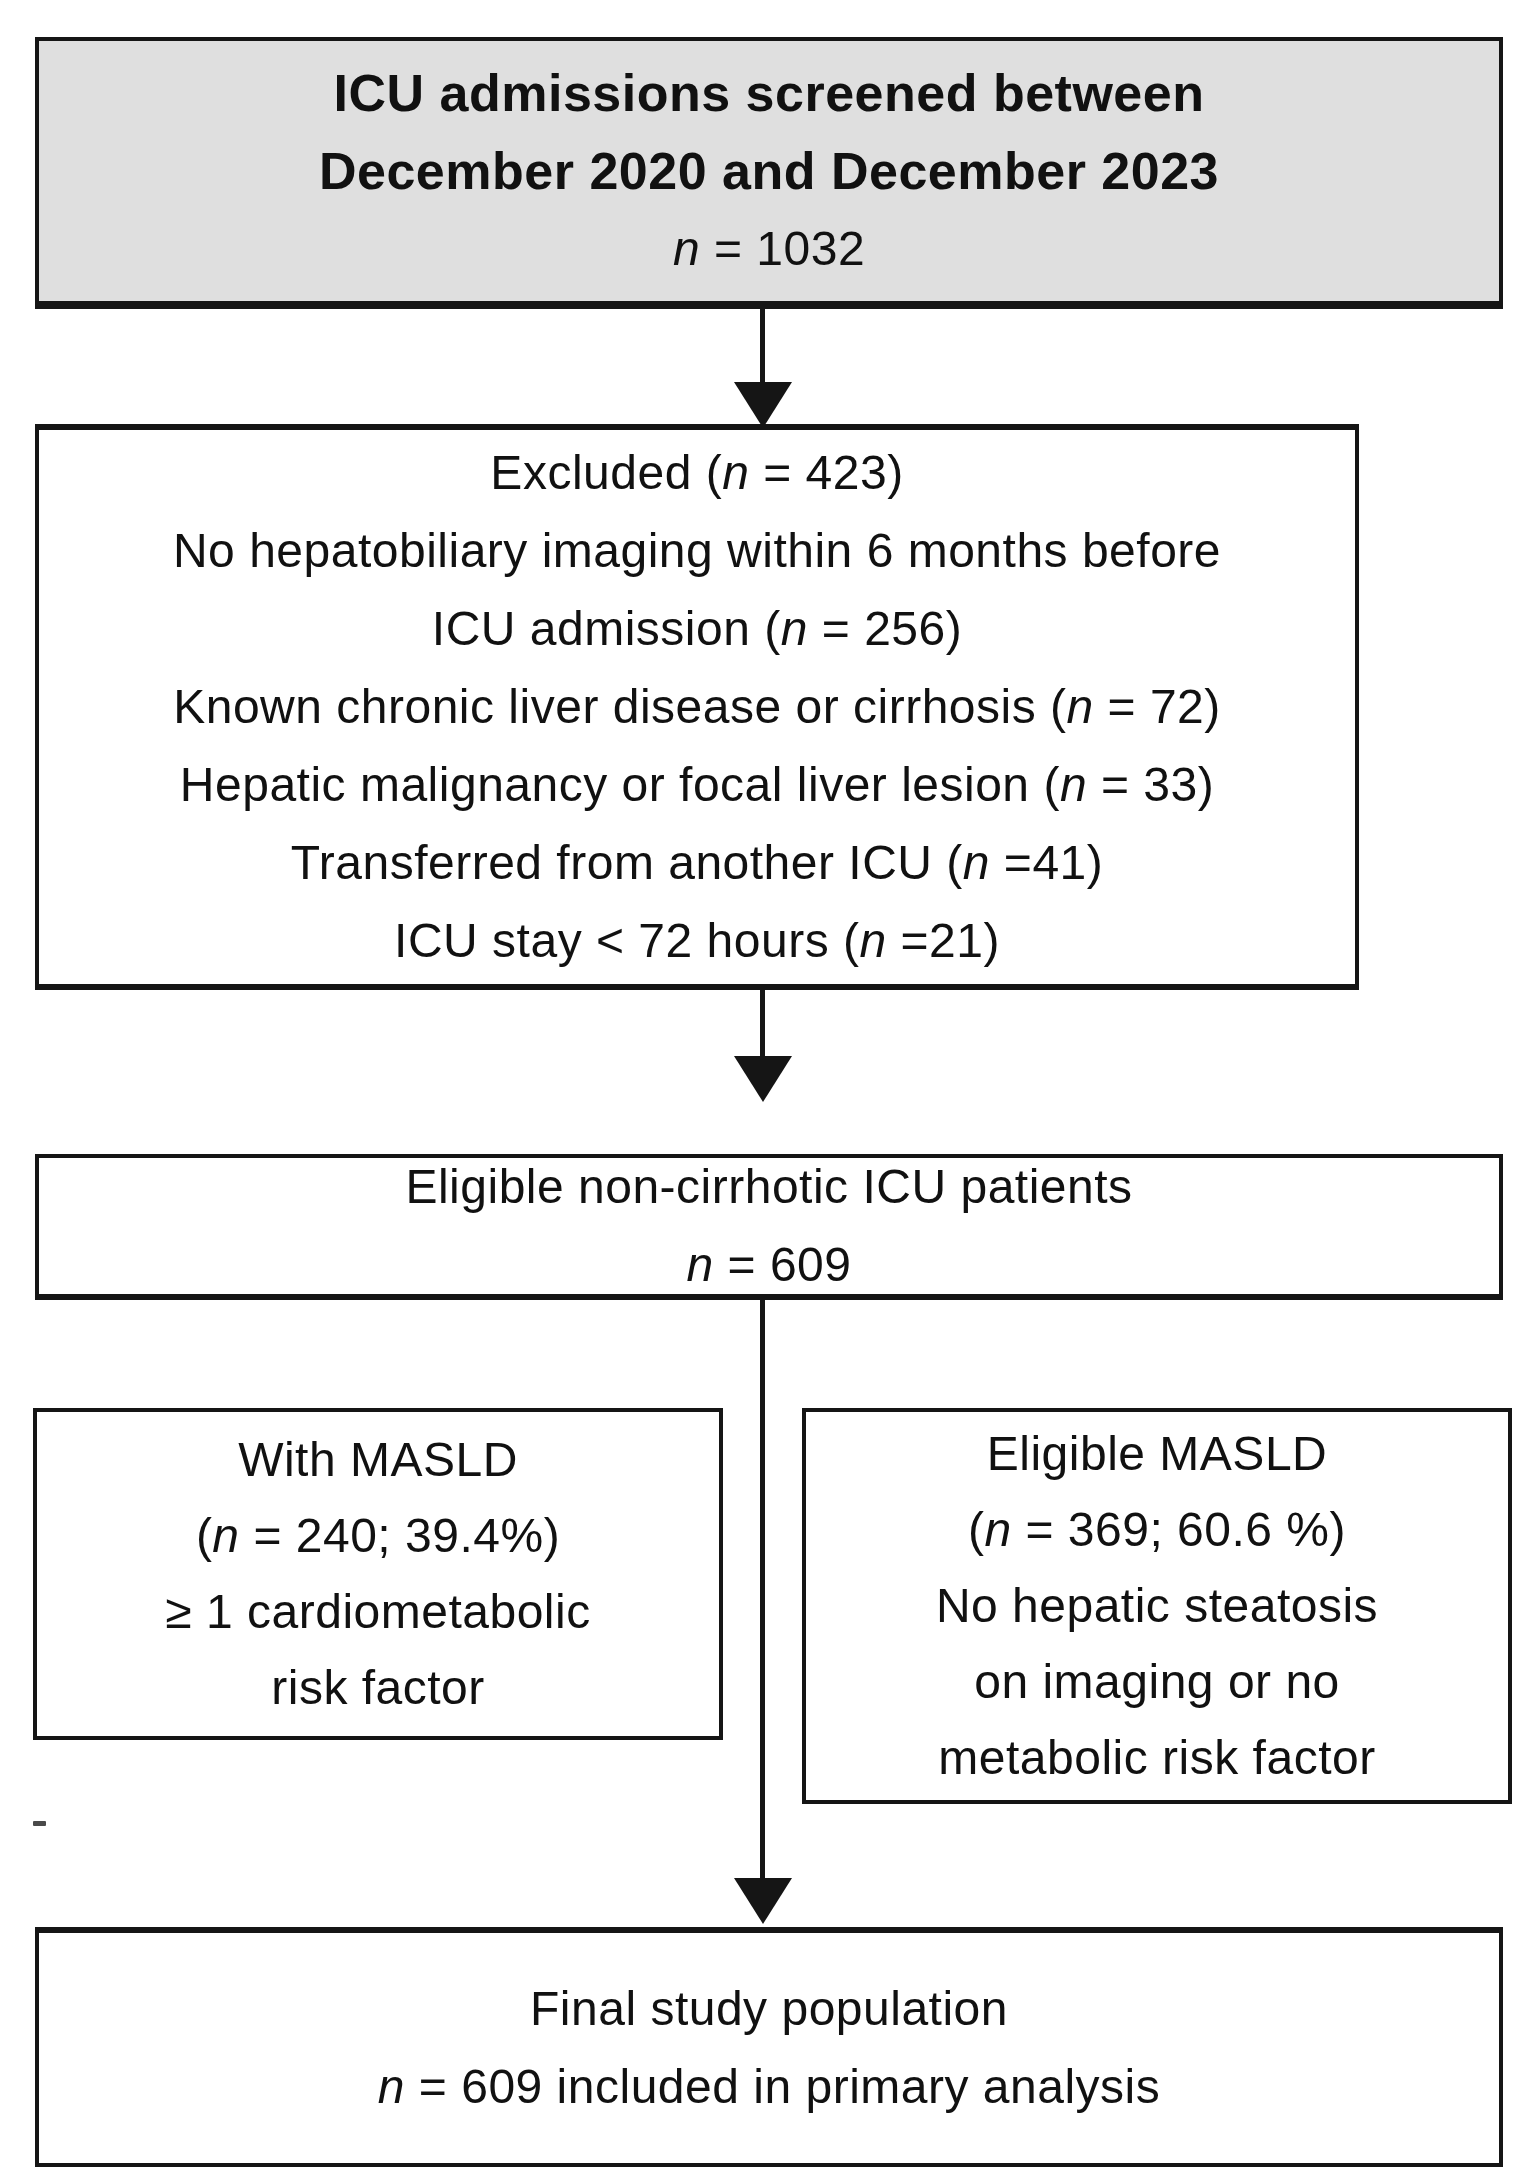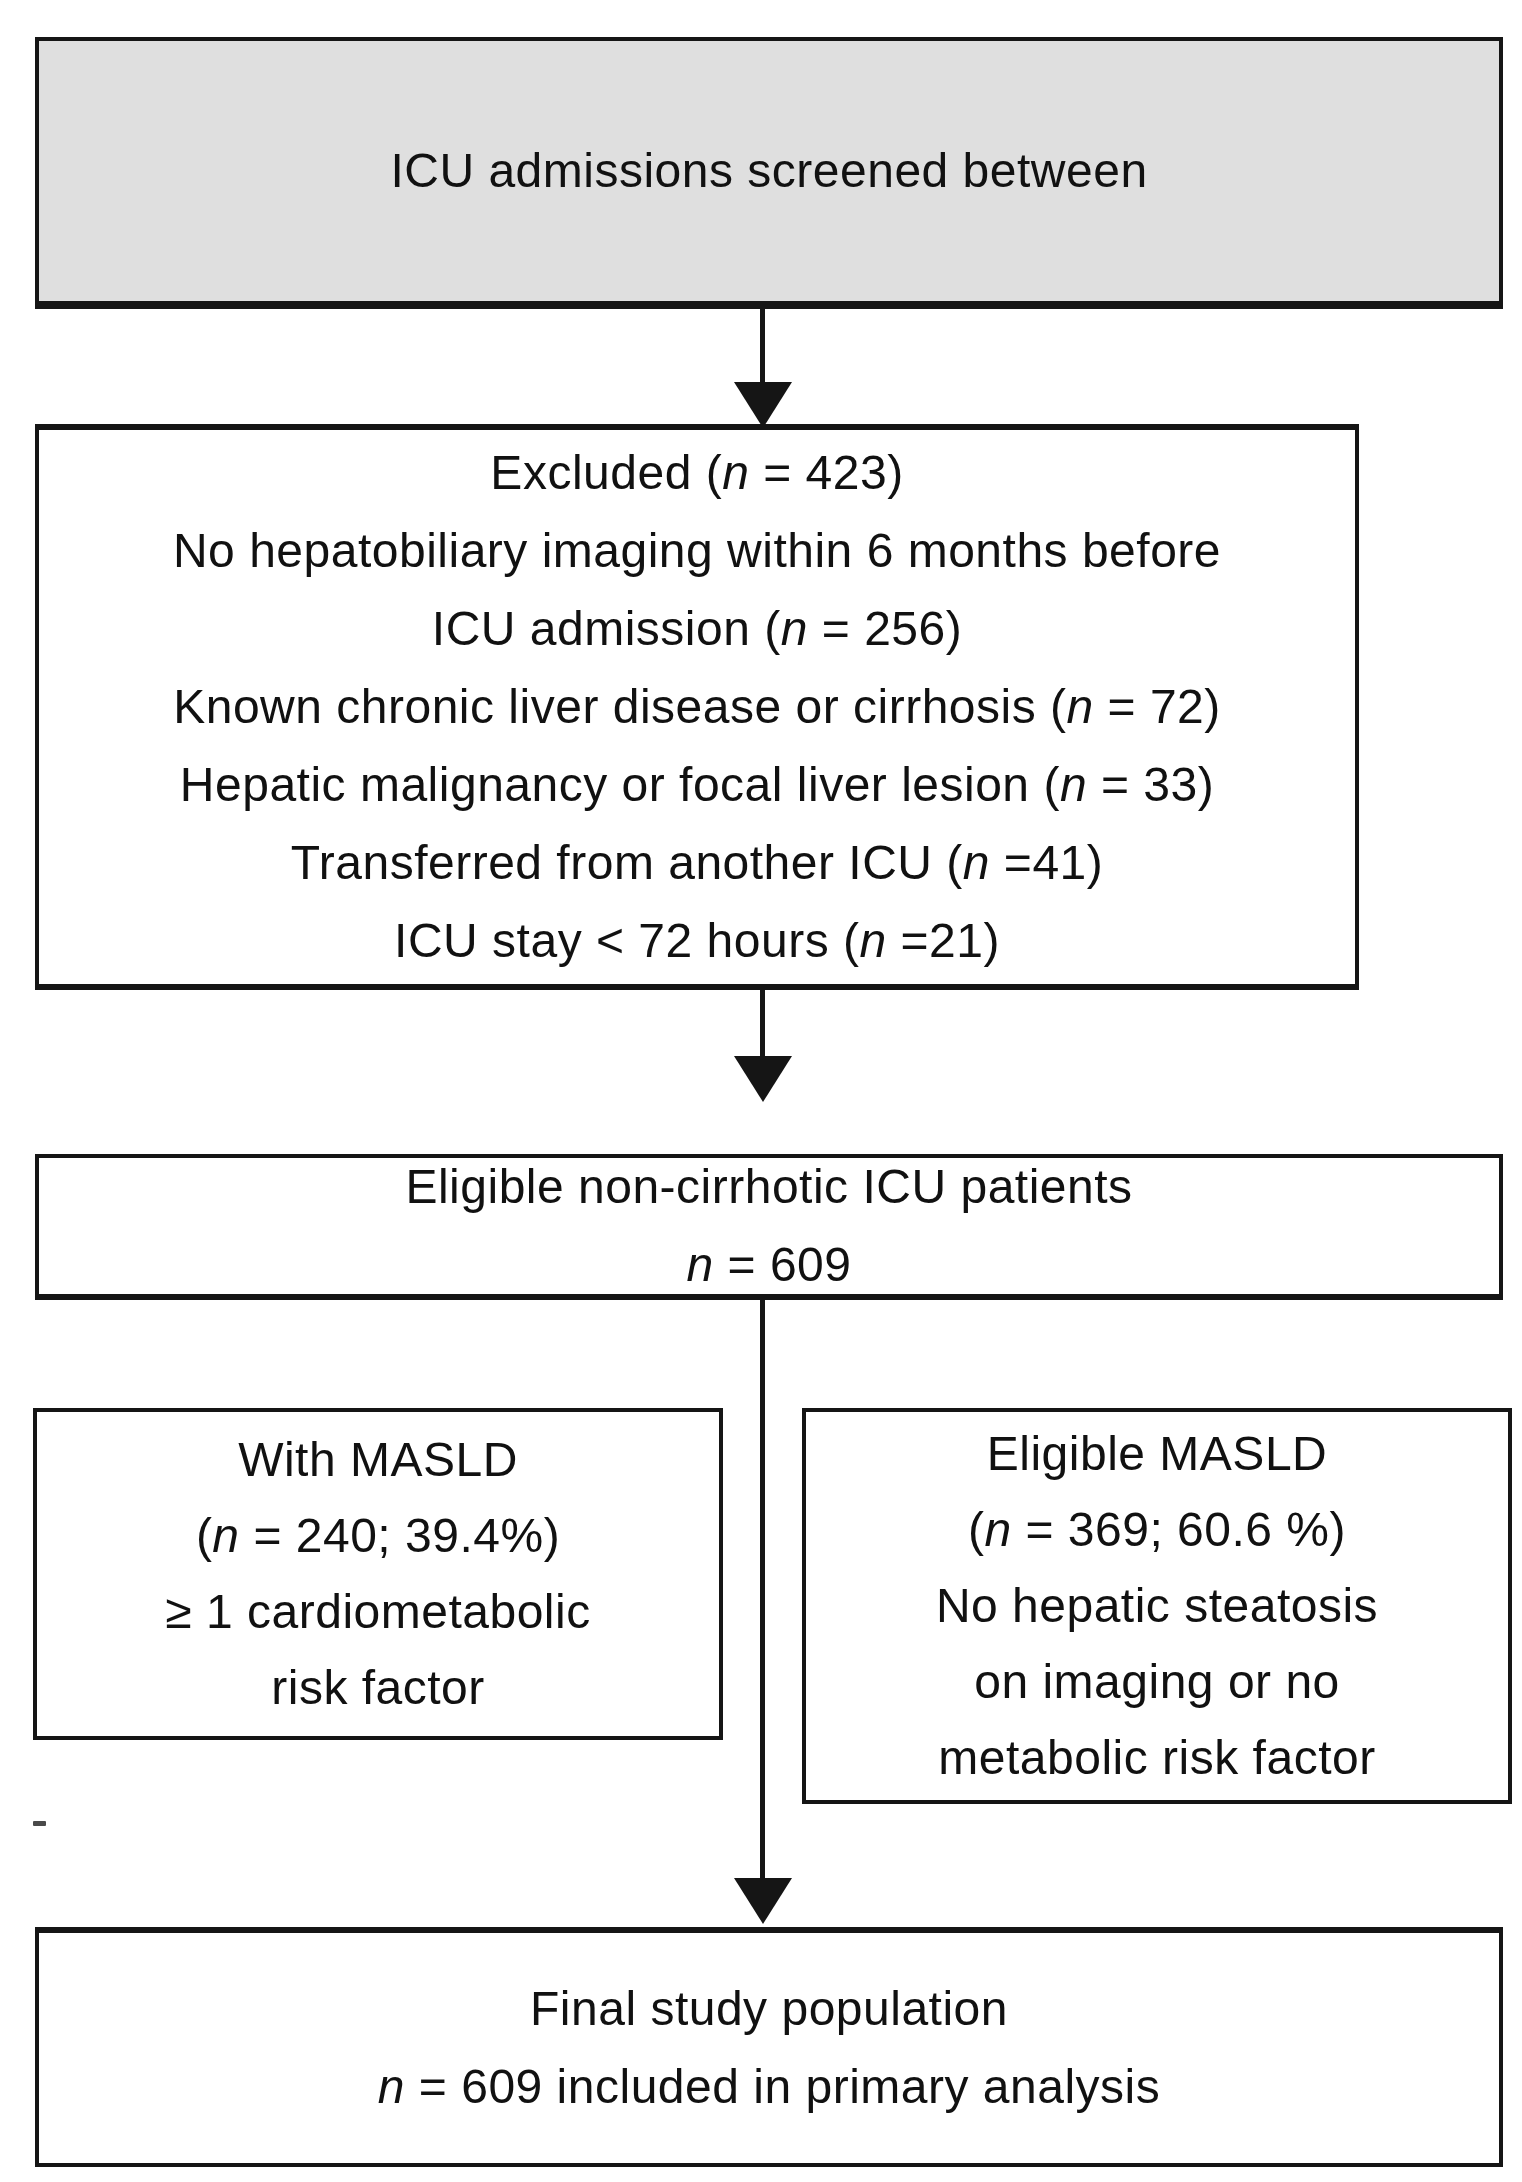--- a/index.html
+++ b/index.html
@@ -55,20 +55,22 @@
     background:#2a2a2a;opacity:.85;border-radius:1px;
   }
 </style>
 </head>
 <body>
 
 <div id="stage">
 
   <div class="box" id="box-screened">
       <div class="line">ICU admissions screened between</div>
+      <div class="line">December 2020 and December 2023</div>
+      <div class="line"><em>n</em> = 1032</div>
     </div>
 
   <div class="shaft" id="shaft-1"></div>
   <div class="arrowhead" id="head-1"></div>
 
   <div class="box" id="box-excluded">
       <div class="line">Excluded (<em>n</em> = 423)</div>
       <div class="line">No hepatobiliary imaging within 6 months before</div>
       <div class="line">ICU admission (<em>n</em> = 256)</div>
       <div class="line">Known chronic liver disease or cirrhosis (<em>n</em> = 72)</div>

